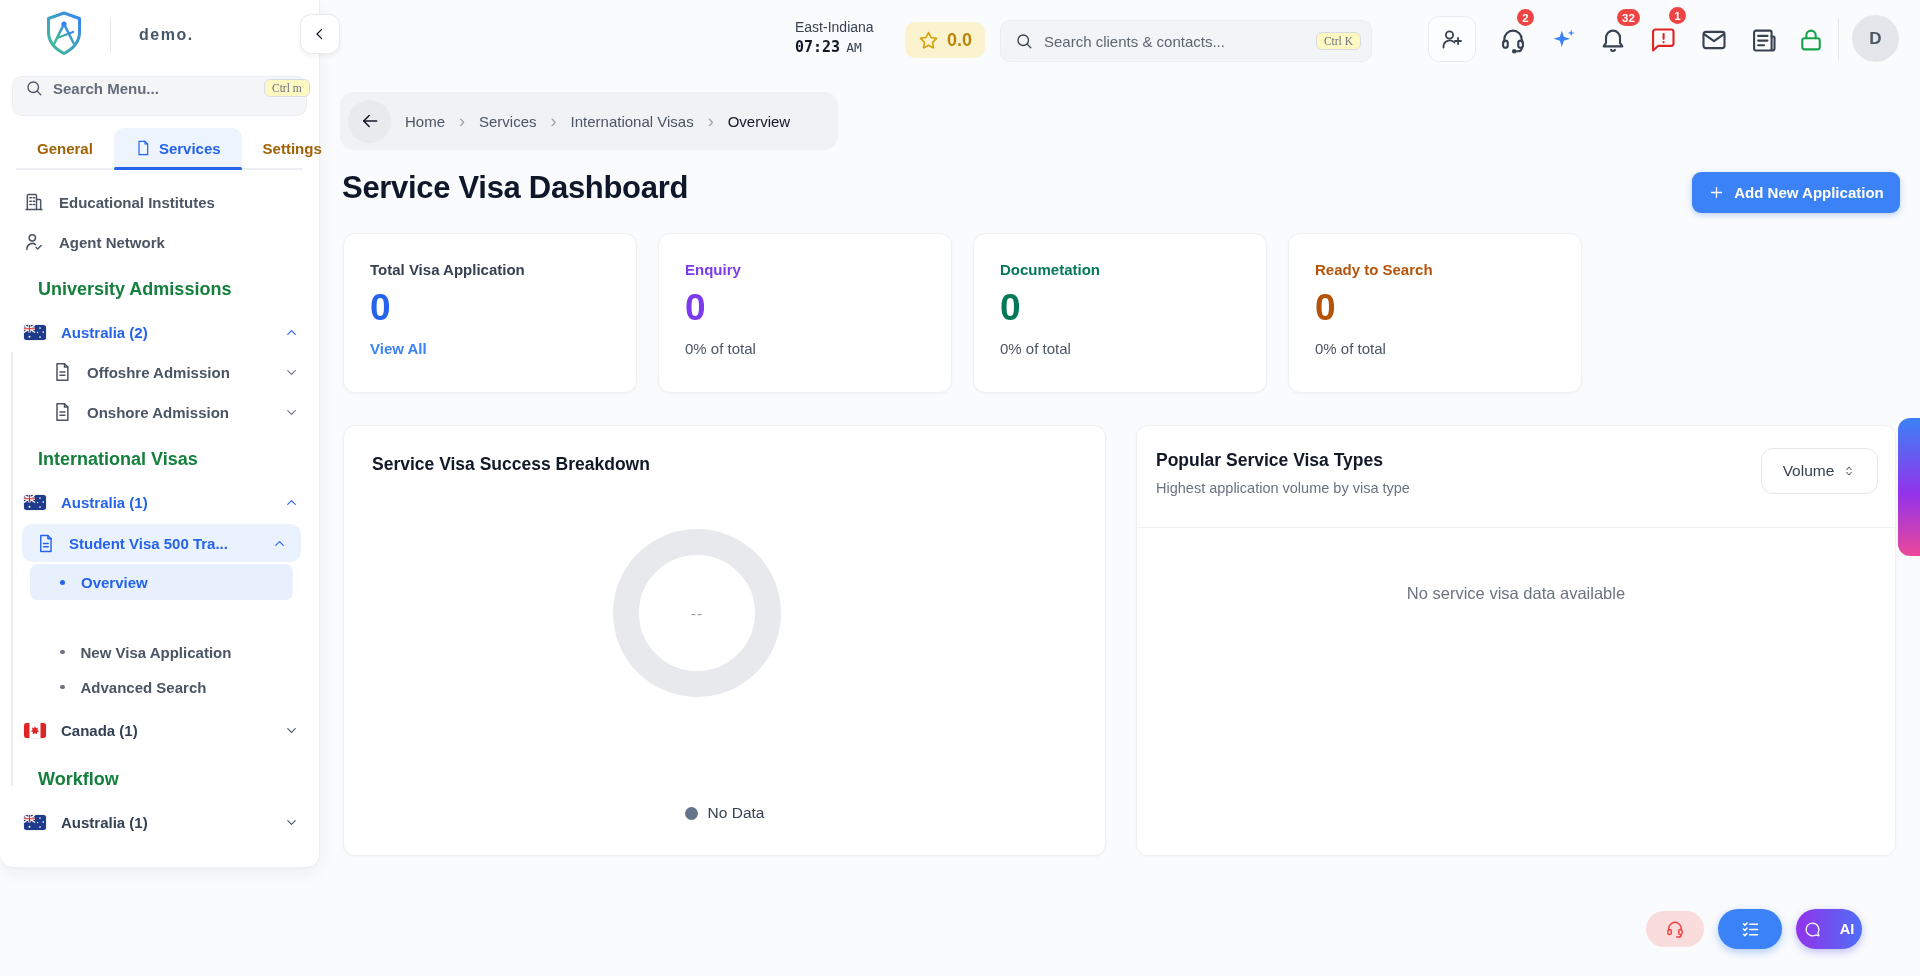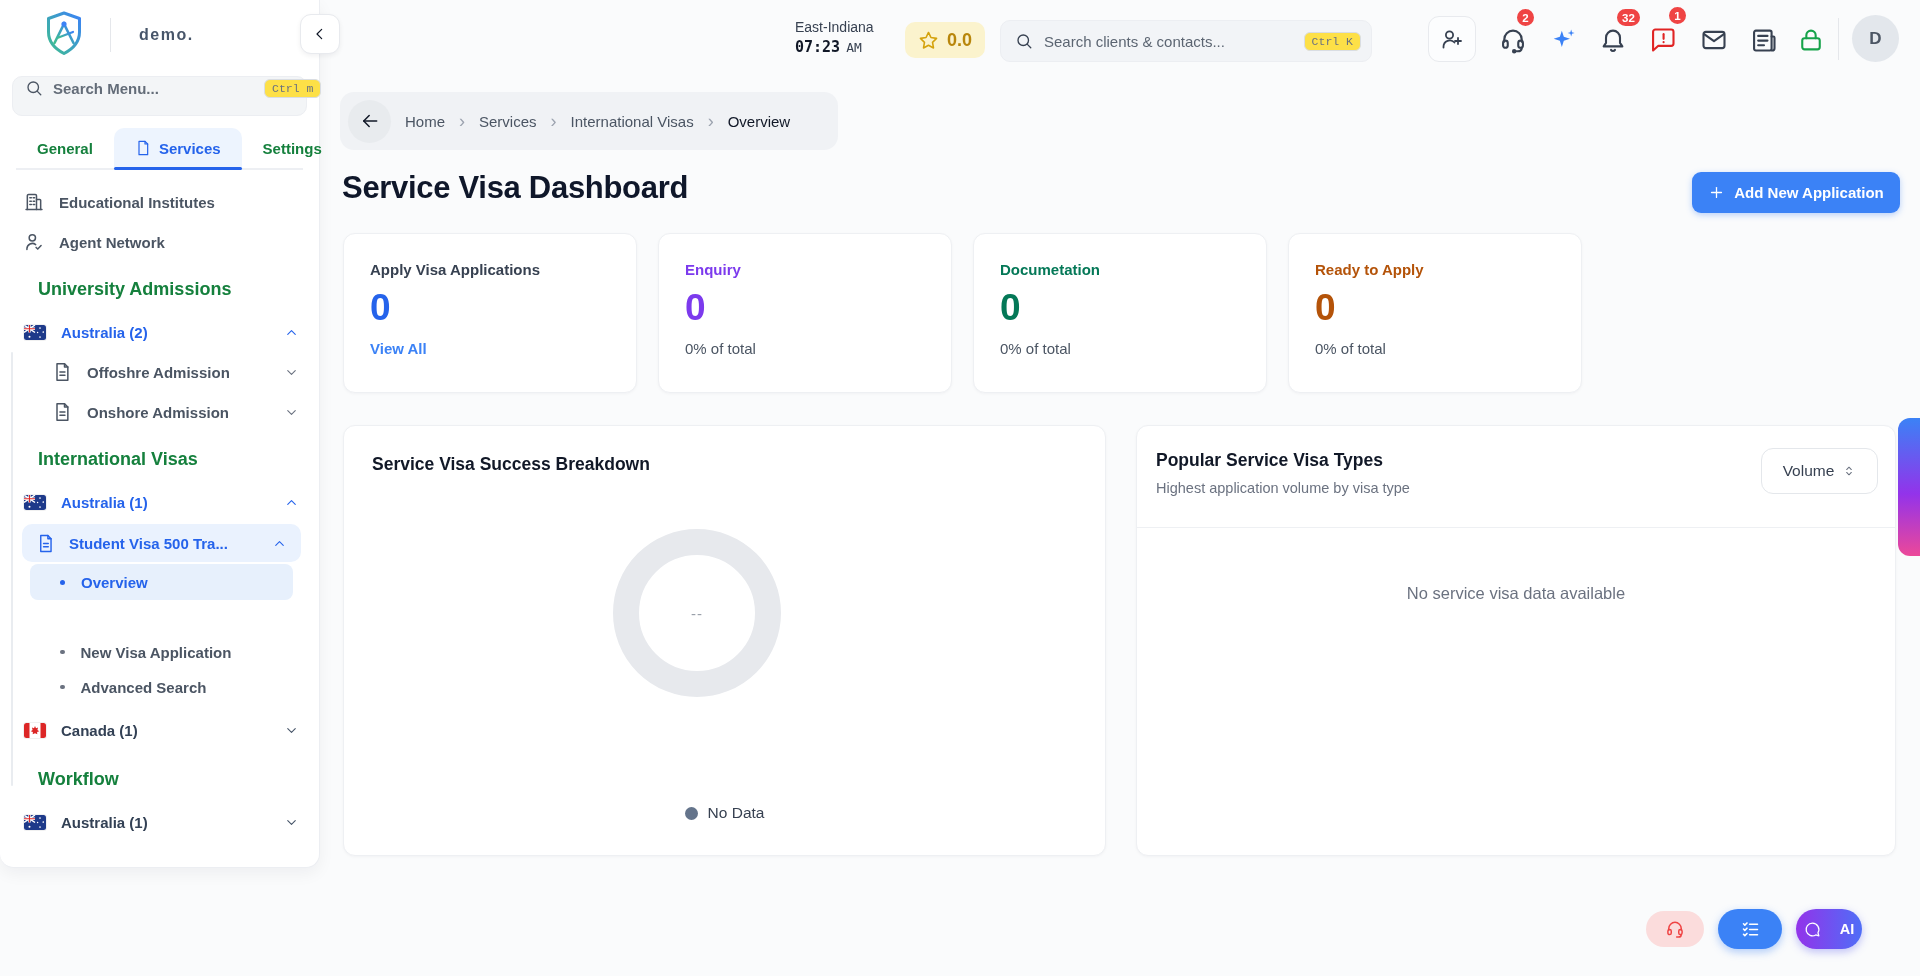--- a/index.html
+++ b/index.html
@@ -23,24 +23,24 @@
   }
   #side-top { position:absolute; left:0; top:0; right:0; height:70px; display:flex; align-items:center; padding-left:40px; }
   #logo { width:48px; height:50px; }
   #logo svg { width:100%; height:100%; }
   #brand-divider { width:1px; height:34px; background:#e5e7eb; margin:0 28px 0 22px; }
   #brand { font-size:16px; font-weight:600; letter-spacing:1.5px; color:#475569; }
   #side-search { position:absolute; left:12px; right:12px; top:76px; height:40px; background:#f3f5f7; border:1px solid #eceef2; border-radius:10px; display:flex; align-items:center; padding:0 10px 16px 12px; gap:10px; }
   #side-search .icn { width:18px; height:18px; color:#4b5563; }
   #side-search input { flex:1; border:none; outline:none; background:transparent; font-size:15px; font-weight:600; color:#374151; font-family:inherit; }
   #side-search input::placeholder { color:#4b5563; opacity:.85; }
-  .kbd { font-family:Liberation Mono, monospace; font-size:11.5px; color:#6b7280; background:#fde047; border:1px solid #d9dde3; border-radius:6px; padding:2px 7px; white-space:nowrap; }
+  .kbd { font-family:Liberation Serif, serif; font-size:11.5px; color:#6b7280; background:#fef9c3; border:1px solid #d9dde3; border-radius:6px; padding:2px 7px; white-space:nowrap; }
 
   #side-tabs { position:absolute; left:16px; right:16px; top:128px; height:42px; display:flex; border-bottom:2px solid #edeff3; }
-  .tab { display:flex; align-items:center; gap:8px; padding:0 21px; font-size:15px; font-weight:700; color:#15803d; cursor:pointer; position:relative; }
+  .tab { display:flex; align-items:center; gap:8px; padding:0 21px; font-size:15px; font-weight:700; color:#a16207; cursor:pointer; position:relative; }
   .tab.active { color:#2563eb; background:#edf4fe; border-radius:10px 10px 0 0; }
   .tab.active::after { content:""; position:absolute; left:0; right:0; bottom:-2px; height:3px; background:#2563eb; border-radius:2px; }
   .tab .icn { width:16px; height:16px; }
 
   .srow { position:absolute; left:24px; right:20px; height:40px; display:flex; align-items:center; gap:15px; cursor:pointer; }
   .srow .sic { width:20px; height:20px; color:#4b5563; }
   .srow .slabel { flex:1; font-size:15px; font-weight:600; color:#4b5563; white-space:nowrap; overflow:hidden; }
   .srow .chev { width:15px; height:15px; color:#6b7280; }
   .srow.blue .slabel, .srow.blue .chev, .srow.blue .sic { color:#2563eb; }
   .srow.dark .slabel { color:#334155; font-weight:700; }
@@ -494,36 +494,36 @@
   <span class="icn">
     <svg viewBox="0 0 24 24">
         <line x1="12" y1="5" x2="12" y2="19"></line>
         <line x1="5" y1="12" x2="19" y2="12"></line>
       </svg>
   </span>
   <span>Add New Application</span>
 </button>
 
 <div class="stat-card" id="card-total" style="left:343px">
-  <div class="stat-label">Apply Visa Applications</div>
+  <div class="stat-label">Total Visa Application</div>
   <div class="stat-value">0</div>
   <span class="stat-link">View All</span>
 </div>
 <div class="stat-card" id="card-enquiry" style="left:658px">
   <div class="stat-label">Enquiry</div>
   <div class="stat-value">0</div>
   <div class="stat-sub">0% of total</div>
 </div>
 <div class="stat-card" id="card-doc" style="left:973px">
   <div class="stat-label">Documetation</div>
   <div class="stat-value">0</div>
   <div class="stat-sub">0% of total</div>
 </div>
 <div class="stat-card" id="card-ready" style="left:1288px">
-  <div class="stat-label">Ready to Apply</div>
+  <div class="stat-label">Ready to Search</div>
   <div class="stat-value">0</div>
   <div class="stat-sub">0% of total</div>
 </div>
 
 <div id="panel-breakdown">
   <h3>Service Visa Success Breakdown</h3>
   <div id="donut">
     <span id="donut-center">--</span>
   </div>
   <div id="donut-legend">

